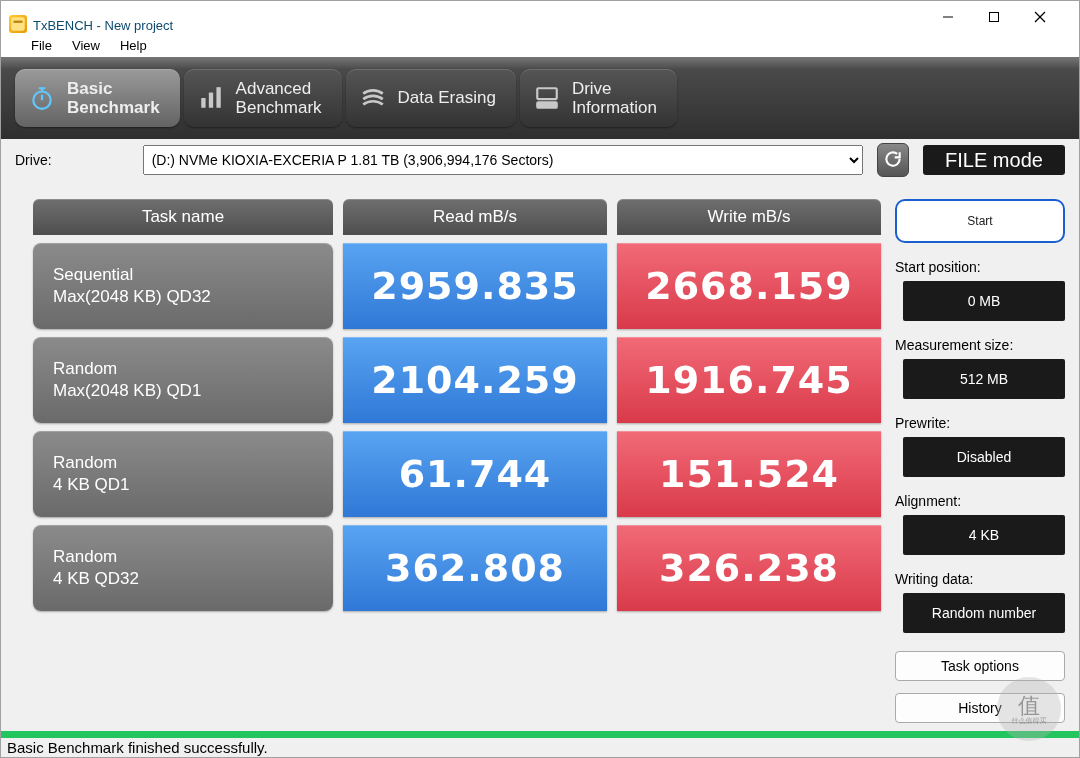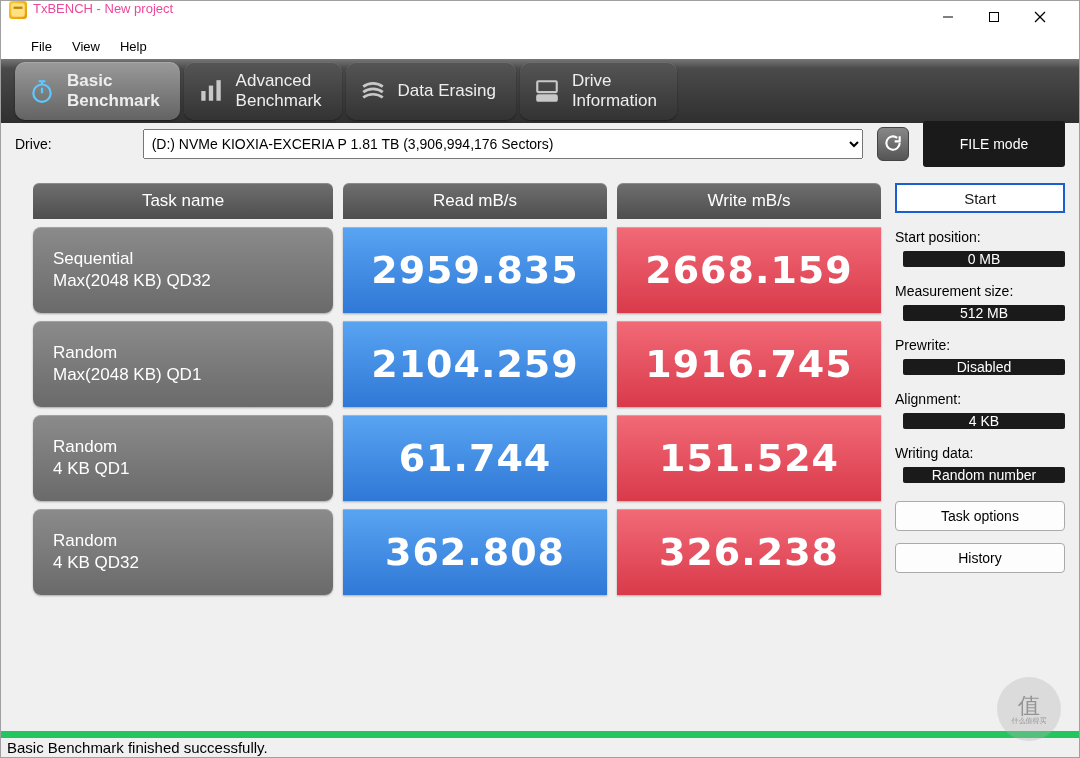--- a/index.html
+++ b/index.html
@@ -11,57 +11,57 @@
     --black-box:#1a1a1a;
     --gray-btn:#7f7f7f;
     --nav-dark1:#606060;
     --nav-dark2:#3a3a3a;
     --nav-sel1:#888;
     --nav-sel2:#5a5a5a;
   }
   *{box-sizing:border-box;font-family:"Segoe UI",Tahoma,sans-serif;}
   html,body{margin:0;padding:0;background:#ccc;}
   .window{width:1080px;height:758px;background:#fff;border:1px solid var(--win-border);display:flex;flex-direction:column;position:relative;overflow:hidden;}
-  .titlebar{height:32px;display:flex;align-items:flex-start;padding:0 16px 0 8px;font-size:13px;color:#ec4899;}
+  .titlebar{height:32px;display:flex;align-items:flex-end;padding:0 16px 0 8px;font-size:13px;color:#0c4a6e;}
   .titlebar .app-icon{width:18px;height:18px;margin-right:6px;border-radius:3px;background:linear-gradient(135deg,#ffcc33,#e69900);display:flex;align-items:center;justify-content:center;}
   .titlebar .spacer{flex:1;}
   .winbtns{display:flex;height:100%;}
   .winbtn{width:46px;height:32px;display:flex;align-items:center;justify-content:center;color:#000;font-size:14px;}
   .menubar{height:26px;display:flex;align-items:center;padding:0 20px;font-size:13px;color:#000;}
   .menubar span{padding:2px 10px;cursor:default;}
-  .navstrip{height:64px;background:linear-gradient(#777,#4a4a4a 15%,#2f2f2f);display:flex;align-items:center;padding:0 14px;gap:4px;}
+  .navstrip{height:88px;background:linear-gradient(#777,#4a4a4a 15%,#2f2f2f);display:flex;align-items:center;padding:0 14px;gap:4px;}
   .navtab{height:58px;border-radius:10px;display:flex;align-items:center;padding:0 20px 0 14px;color:#eee;gap:12px;background:linear-gradient(#555,#333);box-shadow:inset 0 1px 0 rgba(255,255,255,.15),0 1px 2px rgba(0,0,0,.4);cursor:default;}
   .navtab.selected{background:linear-gradient(#9a9a9a,#636363);}
   .navtab .nlines{display:flex;flex-direction:column;line-height:1.15;font-size:17px;}
   .navtab.selected .nlines{font-weight:600;}
   .navicon{width:26px;height:26px;display:flex;align-items:center;justify-content:center;}
   .navicon svg{width:26px;height:26px;}
   .bodyarea{flex:1;background:var(--bg);display:flex;flex-direction:column;}
   .driverow{height:42px;display:flex;align-items:center;padding:0 14px;gap:14px;font-size:14px;}
   .drive-label{width:120px;}
   select.drive-select{flex:0 0 720px;height:30px;font-size:14px;padding:2px 4px;}
   .refresh-btn{width:34px;height:34px;border-radius:6px;background:linear-gradient(#888,#555);display:flex;align-items:center;justify-content:center;color:#fff;border:1px solid #444;}
   .refresh-btn svg{width:20px;height:20px;}
-  .filemode-btn{margin-left:auto;width:150px;height:46px;background:var(--black-box);color:#fff;display:flex;align-items:center;justify-content:center;font-size:14px;border-radius:3px;}
+  .filemode-btn{margin-left:auto;width:150px;height:30px;background:var(--black-box);color:#fff;display:flex;align-items:center;justify-content:center;font-size:20px;border-radius:3px;}
   .main{flex:1;display:flex;padding:18px 14px 8px 32px;gap:14px;}
   .left{flex:1;display:flex;flex-direction:column;gap:8px;}
   .hdr-row{display:flex;gap:10px;}
   .hdr{background:linear-gradient(#6f6f6f,#4e4e4e);color:#fff;font-size:17px;font-weight:500;height:36px;display:flex;align-items:center;justify-content:center;border-radius:6px 6px 0 0;box-shadow:inset 0 1px 0 rgba(255,255,255,.2);}
   .hdr.task{flex:0 0 300px;}
   .hdr.read{flex:1;}
   .hdr.write{flex:1;}
   .data-row{display:flex;gap:10px;height:86px;}
   .task-cell{flex:0 0 300px;background:linear-gradient(#8b8b8b,#6a6a6a);border-radius:8px;color:#fff;padding:35px 20px;display:flex;flex-direction:column;justify-content:center;line-height:1.3;font-size:17px;box-shadow:inset 0 1px 0 rgba(255,255,255,.2),0 1px 2px rgba(0,0,0,.3);}
   .val-cell{flex:1;border-radius:0;color:#fff;display:flex;align-items:center;justify-content:center;font-family:"Arial Black","DejaVu Sans",sans-serif;font-weight:900;font-size:38px;letter-spacing:1px;box-shadow:inset 0 1px 0 rgba(255,255,255,.25),0 1px 2px rgba(0,0,0,.3);}
   .val-cell.read{background:linear-gradient(#59a4f2,#2f78d6);}
   .val-cell.write{background:linear-gradient(#f26a77,#d93a4a);}
   .right{flex:0 0 170px;display:flex;flex-direction:column;gap:6px;}
-  .start-btn{height:30px;background:#fff;border:2px solid #1a5fd0;border-radius:0;color:#1a1a1a;font-size:15px;display:flex;align-items:center;justify-content:center;}
+  .start-btn{height:44px;background:#fff;border:2px solid #1a5fd0;border-radius:10px;color:#1a1a1a;font-size:12px;display:flex;align-items:center;justify-content:center;}
   .opt-label{font-size:14px;margin-top:10px;}
-  .opt-val{height:16px;background:var(--black-box);color:#fff;font-size:14px;display:flex;align-items:center;justify-content:center;border-radius:2px;margin-left:8px;}
+  .opt-val{height:40px;background:var(--black-box);color:#fff;font-size:14px;display:flex;align-items:center;justify-content:center;border-radius:2px;margin-left:8px;}
   .plain-btn{height:30px;background:#fdfdfd;border:1px solid #aaa;border-radius:4px;font-size:14px;display:flex;align-items:center;justify-content:center;margin-top:12px;}
   .statusbar{height:26px;border-top:7px solid #22c55e;font-size:15px;padding:2px 6px;display:flex;align-items:center;}
   .watermark{position:absolute;right:18px;bottom:16px;width:64px;height:64px;border-radius:50%;background:rgba(180,180,180,.35);display:flex;align-items:center;justify-content:center;color:rgba(100,100,100,.6);font-size:22px;pointer-events:none;flex-direction:column;line-height:1;}
   .watermark small{font-size:7px;}
 </style>
 </head>
 <body>
 
 <div class="window">
 

